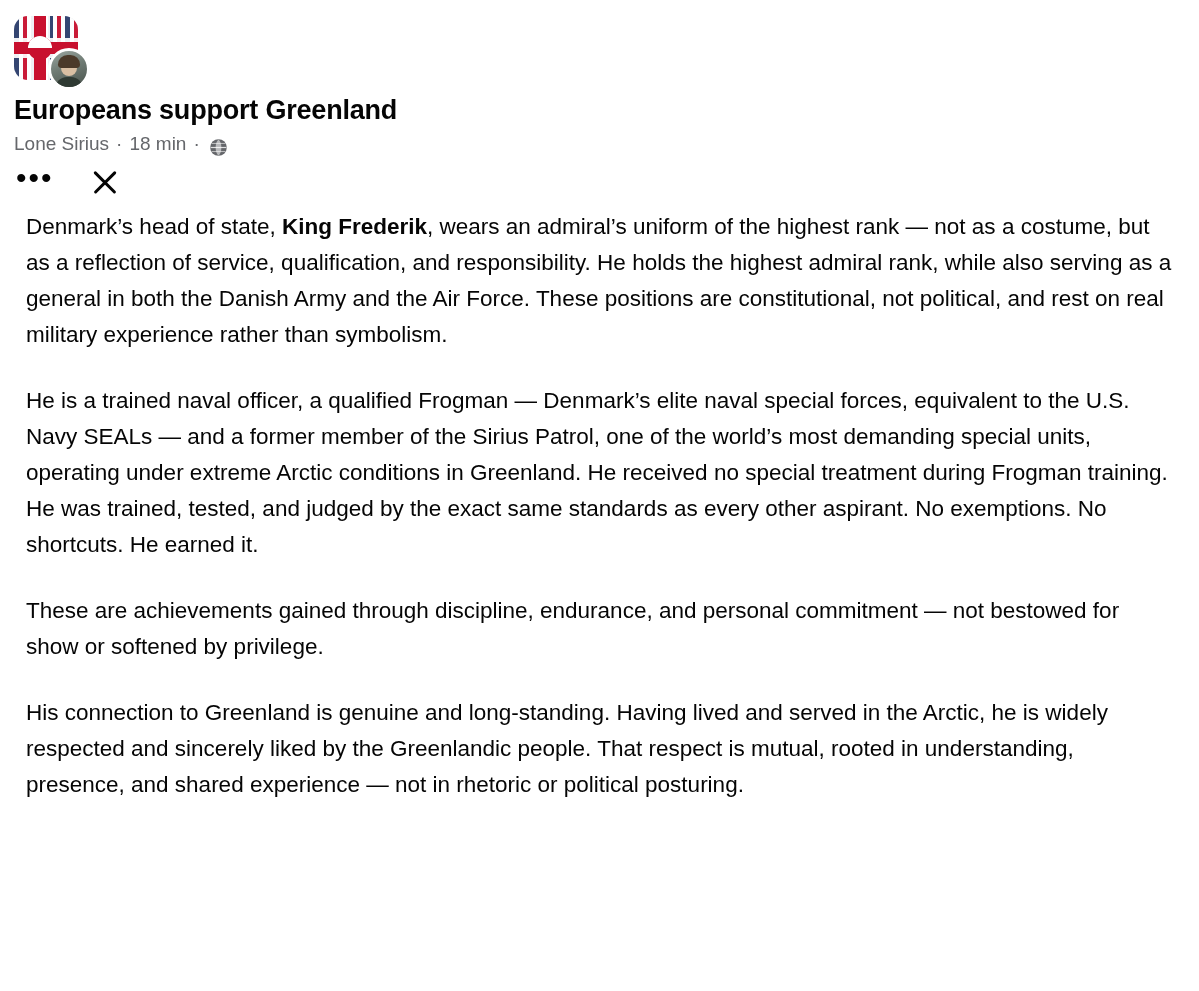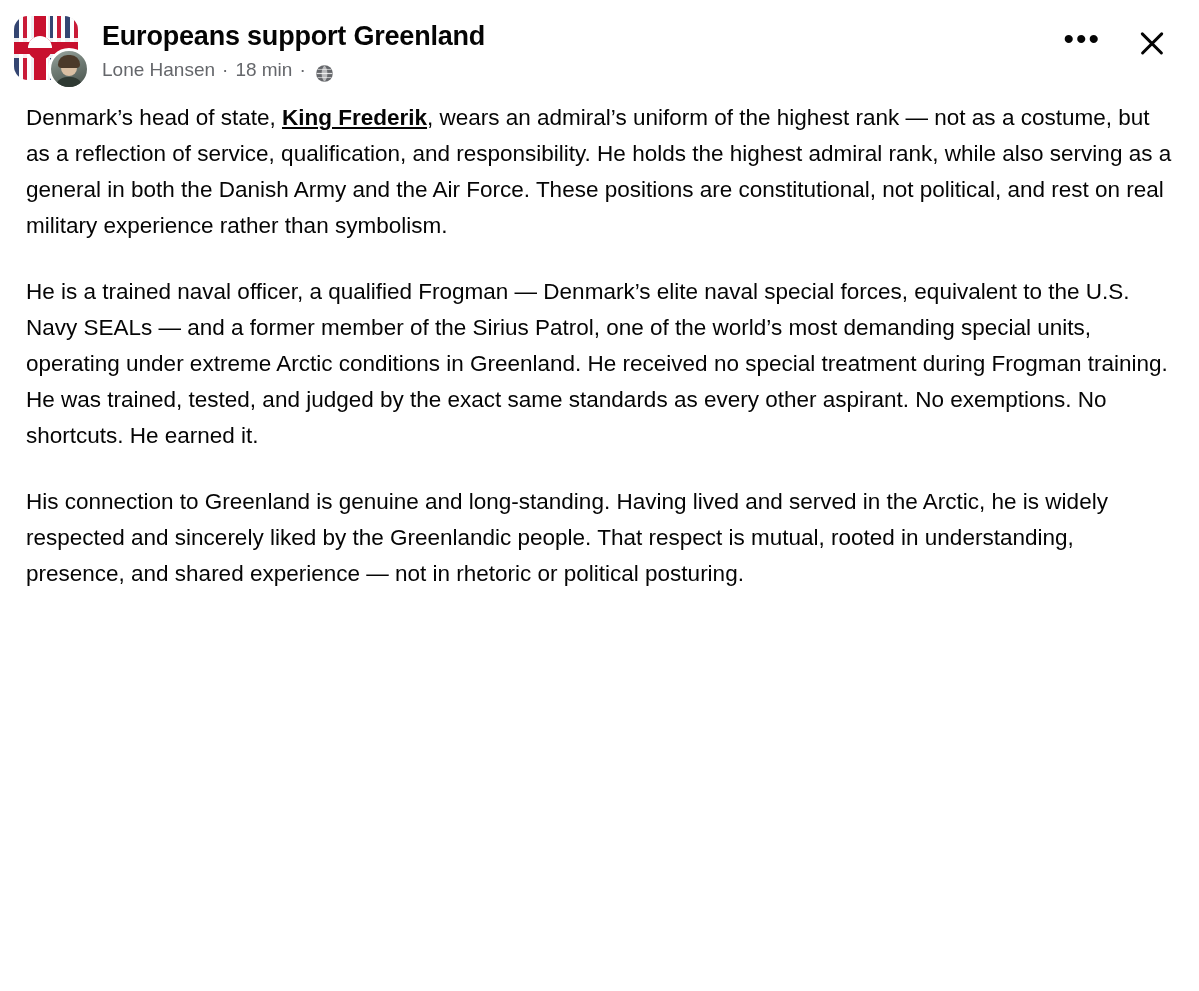--- a/index.html
+++ b/index.html
@@ -20,20 +20,21 @@
     box-sizing: border-box;
     padding: 0;
     position: relative;
   }
   
   .post-header {
     display: flex;
     align-items: flex-start;
     padding: 16px 14px 4px 14px;
     box-sizing: border-box;
+    flex-direction: column;
   }
   .avatar-wrap {
     position: relative;
     width: 74px;
     height: 74px;
     flex: 0 0 74px;
     margin-right: 14px;
   }
   .group-avatar {
     position: absolute;
@@ -225,21 +226,20 @@
   }
   .post-body p.lead {
     font-weight: bold;
     margin-bottom: 26px;
   }
   .post-body p:last-child {
     margin-bottom: 13px;
   }
   .post-body b {
     font-weight: bold;
-    text-decoration: underline;
   }
 </style>
 </head>
 <body>
 
 <div class="post">
 
   <div class="post-header">
 
     <div class="avatar-wrap">
@@ -255,21 +255,21 @@
       <div class="user-avatar">
         <div class="body"></div>
         <div class="face"></div>
         <div class="hair"></div>
       </div>
     </div>
 
     <div class="header-text">
       <div class="group-name">Europeans support Greenland</div>
       <div class="meta-line">
-        <span class="meta-author">Lone Hansen</span>
+        <span class="meta-author">Lone Sirius</span>
         <span class="meta-sep">·</span>
         <span>18 min</span>
         <span class="meta-sep">·</span>
         <span class="globe-icon">
           <svg viewBox="0 0 16 16" width="19" height="19" aria-hidden="true">
             <circle cx="8" cy="8" r="7" fill="#65676b"></circle>
             <path d="M8 1.2c-1.6 1.4-2.4 3.6-2.4 6.8S6.4 13.4 8 14.8c1.6-1.4 2.4-3.6 2.4-6.8S9.6 2.6 8 1.2z" fill="#ffffff" opacity="0.55"></path>
             <path d="M1.3 8h13.4" stroke="#ffffff" stroke-width="1" opacity="0.8"></path>
             <path d="M2.2 4.6h11.6M2.2 11.4h11.6" stroke="#ffffff" stroke-width="0.8" opacity="0.6"></path>
           </svg>
@@ -280,17 +280,18 @@
     <div class="header-actions">
       <div class="dots-btn">•••</div>
       <div class="close-btn"></div>
     </div>
   </div>
 
   <div class="post-body">
     <div id="paragraphs">
         <p><span>Denmark’s head of state, </span><b>King Frederik</b><span>, wears an admiral’s uniform of the highest rank — not as a costume, but as a reflection of service, qualification, and responsibility. He holds the highest admiral rank, while also serving as a general in both the Danish Army and the Air Force. These positions are constitutional, not political, and rest on real military experience rather than symbolism.</span></p>
         <p><span>He is a trained naval officer, a qualified Frogman — Denmark’s elite naval special forces, equivalent to the U.S. Navy SEALs — and a former member of the Sirius Patrol, one of the world’s most demanding special units, operating under extreme Arctic conditions in Greenland. He received no special treatment during Frogman training. He was trained, tested, and judged by the exact same standards as every other aspirant. No exemptions. No shortcuts. He earned it.</span></p>
+        <p><span>These are achievements gained through discipline, endurance, and personal commitment — not bestowed for show or softened by privilege.</span></p>
         <p><span>His connection to Greenland is genuine and long-standing. Having lived and served in the Arctic, he is widely respected and sincerely liked by the Greenlandic people. That respect is mutual, rooted in understanding, presence, and shared experience — not in rhetoric or political posturing.</span></p>
       </div>
   </div>
 
 </div>
 
 </body></html>

